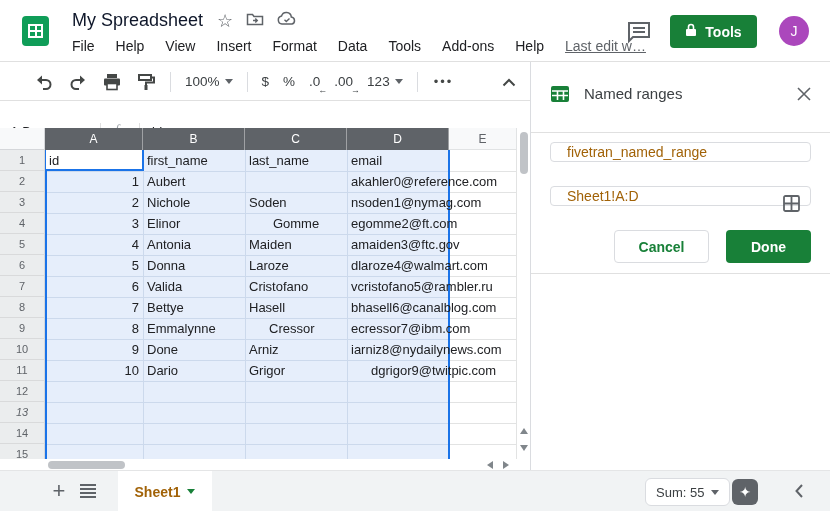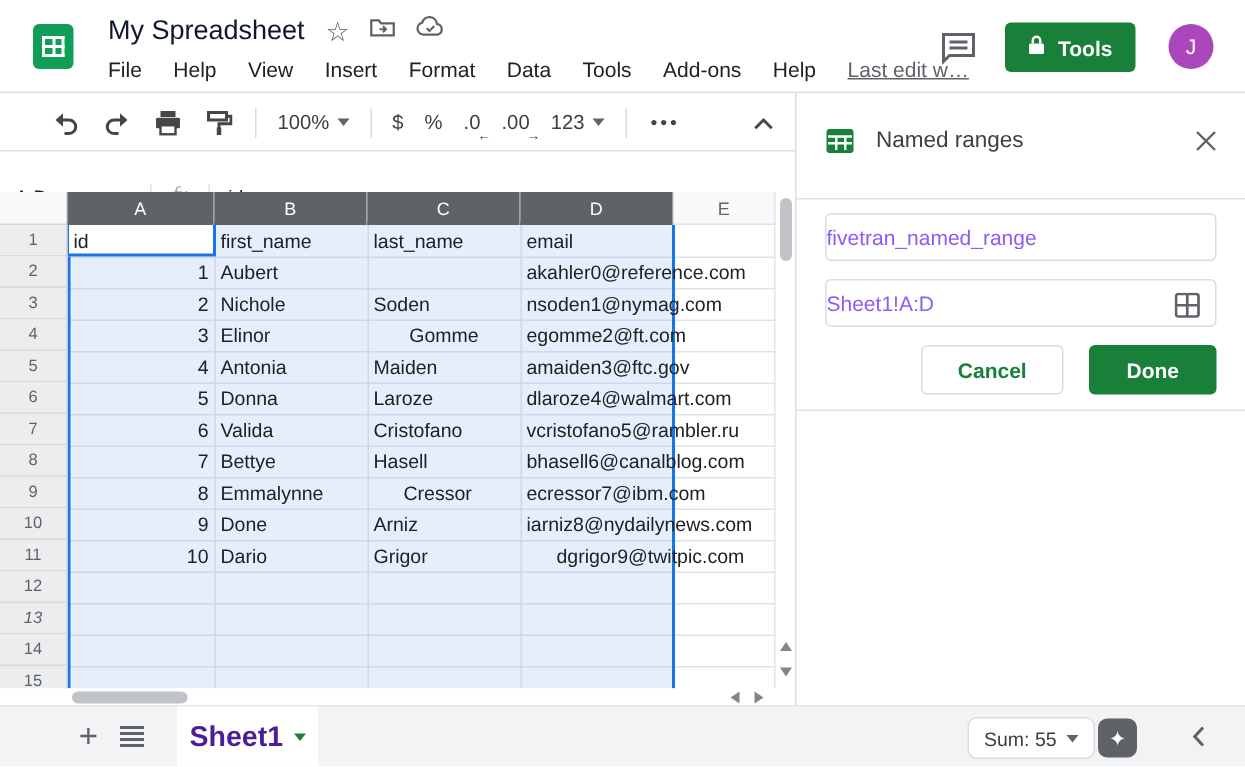--- a/index.html
+++ b/index.html
@@ -82,40 +82,40 @@
   .hthumb { position:absolute; left:48px; top:2px; width:77px; height:8px; background:#c0c3c7; border-radius:4px; }
   .tri-left { position:absolute; top:2px; width:0; height:0; border-top:4px solid transparent; border-bottom:4px solid transparent; border-right:6px solid #80868b; }
   .tri-right { position:absolute; top:2px; width:0; height:0; border-top:4px solid transparent; border-bottom:4px solid transparent; border-left:6px solid #80868b; }
 
   
   .panel { position:absolute; left:530px; top:62px; width:300px; height:408px; background:#fff; border-left:1px solid #dadce0; }
   .panel-head { position:absolute; left:0; top:0; width:100%; height:71px; border-bottom:1px solid #e0e0e0; }
   .panel-title { position:absolute; left:53px; top:23px; font-size:15px; color:#3c4043; }
   .panel-icon { position:absolute; left:19px; top:22px; }
   .panel-close { position:absolute; left:263px; top:22px; width:20px; height:20px; display:flex; align-items:center; justify-content:center; }
-  .pn-input { position:absolute; left:19px; width:261px; height:32px; border:1px solid #dadce0; border-radius:4px;
-    font-family:"Liberation Sans", sans-serif; font-size:14px; color:#8b5cf6; padding:0 0; background:#fff; outline:none; }
+  .pn-input { position:absolute; left:19px; width:261px; height:20px; border:1px solid #dadce0; border-radius:4px;
+    font-family:"Liberation Sans", sans-serif; font-size:14px; color:#a16207; padding:0 16px; background:#fff; outline:none; }
   .input-name { top:80px; }
   .input-range { top:124px; padding-right:34px; }
   .range-grid-icon { position:absolute; left:252px; top:133px; }
   .btn-cancel { position:absolute; left:83px; top:168px; width:95px; height:33px; background:#fff; border:1px solid #dadce0; border-radius:4px;
     color:#188038; font-size:14px; font-weight:bold; font-family:"Liberation Sans", sans-serif; }
   .btn-done { position:absolute; left:195px; top:168px; width:85px; height:33px; background:#188038; border:none; border-radius:4px;
     color:#fff; font-size:14px; font-weight:bold; font-family:"Liberation Sans", sans-serif; }
   .panel-div2 { position:absolute; left:0; top:211px; width:100%; height:1px; background:#e0e0e0; }
 
   
   .bottombar { position:absolute; left:0; top:470px; width:830px; height:41px; background:#f1f3f4; border-top:1px solid #e4e5e6; }
   .add-sheet { position:absolute; left:46px; top:7px; width:26px; height:26px; font-size:22px; color:#5f6368;
     display:flex; align-items:center; justify-content:center; background:none; border:none; }
   .all-sheets { position:absolute; left:80px; top:13px; width:16px; height:14px; display:flex; flex-direction:column; justify-content:space-between; }
   .all-sheets i { display:block; height:2px; background:#5f6368; }
   .sheet-tab { position:absolute; left:118px; top:0; width:94px; height:41px; background:#fff;
     display:flex; align-items:center; justify-content:center; gap:7px; }
-  .sheet-tab span { color:#4c1d95; font-size:19px; font-weight:bold; }
+  .sheet-tab span { color:#a16207; font-size:14px; font-weight:bold; }
   .sheet-tab .caret { border-top-color:#188038; }
   .sum-pill { position:absolute; left:645px; top:7px; height:28px; padding:0 10px; background:#fff; border:1px solid #dadce0; border-radius:6px;
     display:flex; align-items:center; gap:7px; font-size:13px; color:#3c4043; }
   .explore-btn { position:absolute; left:732px; top:8px; width:26px; height:26px; background:#5f6368; border-radius:6px;
     color:#fff; display:flex; align-items:center; justify-content:center; font-size:14px; border:none; }
   .bb-chevron { position:absolute; left:794px; top:12px; }
 </style>
 </head>
 <body>
 

